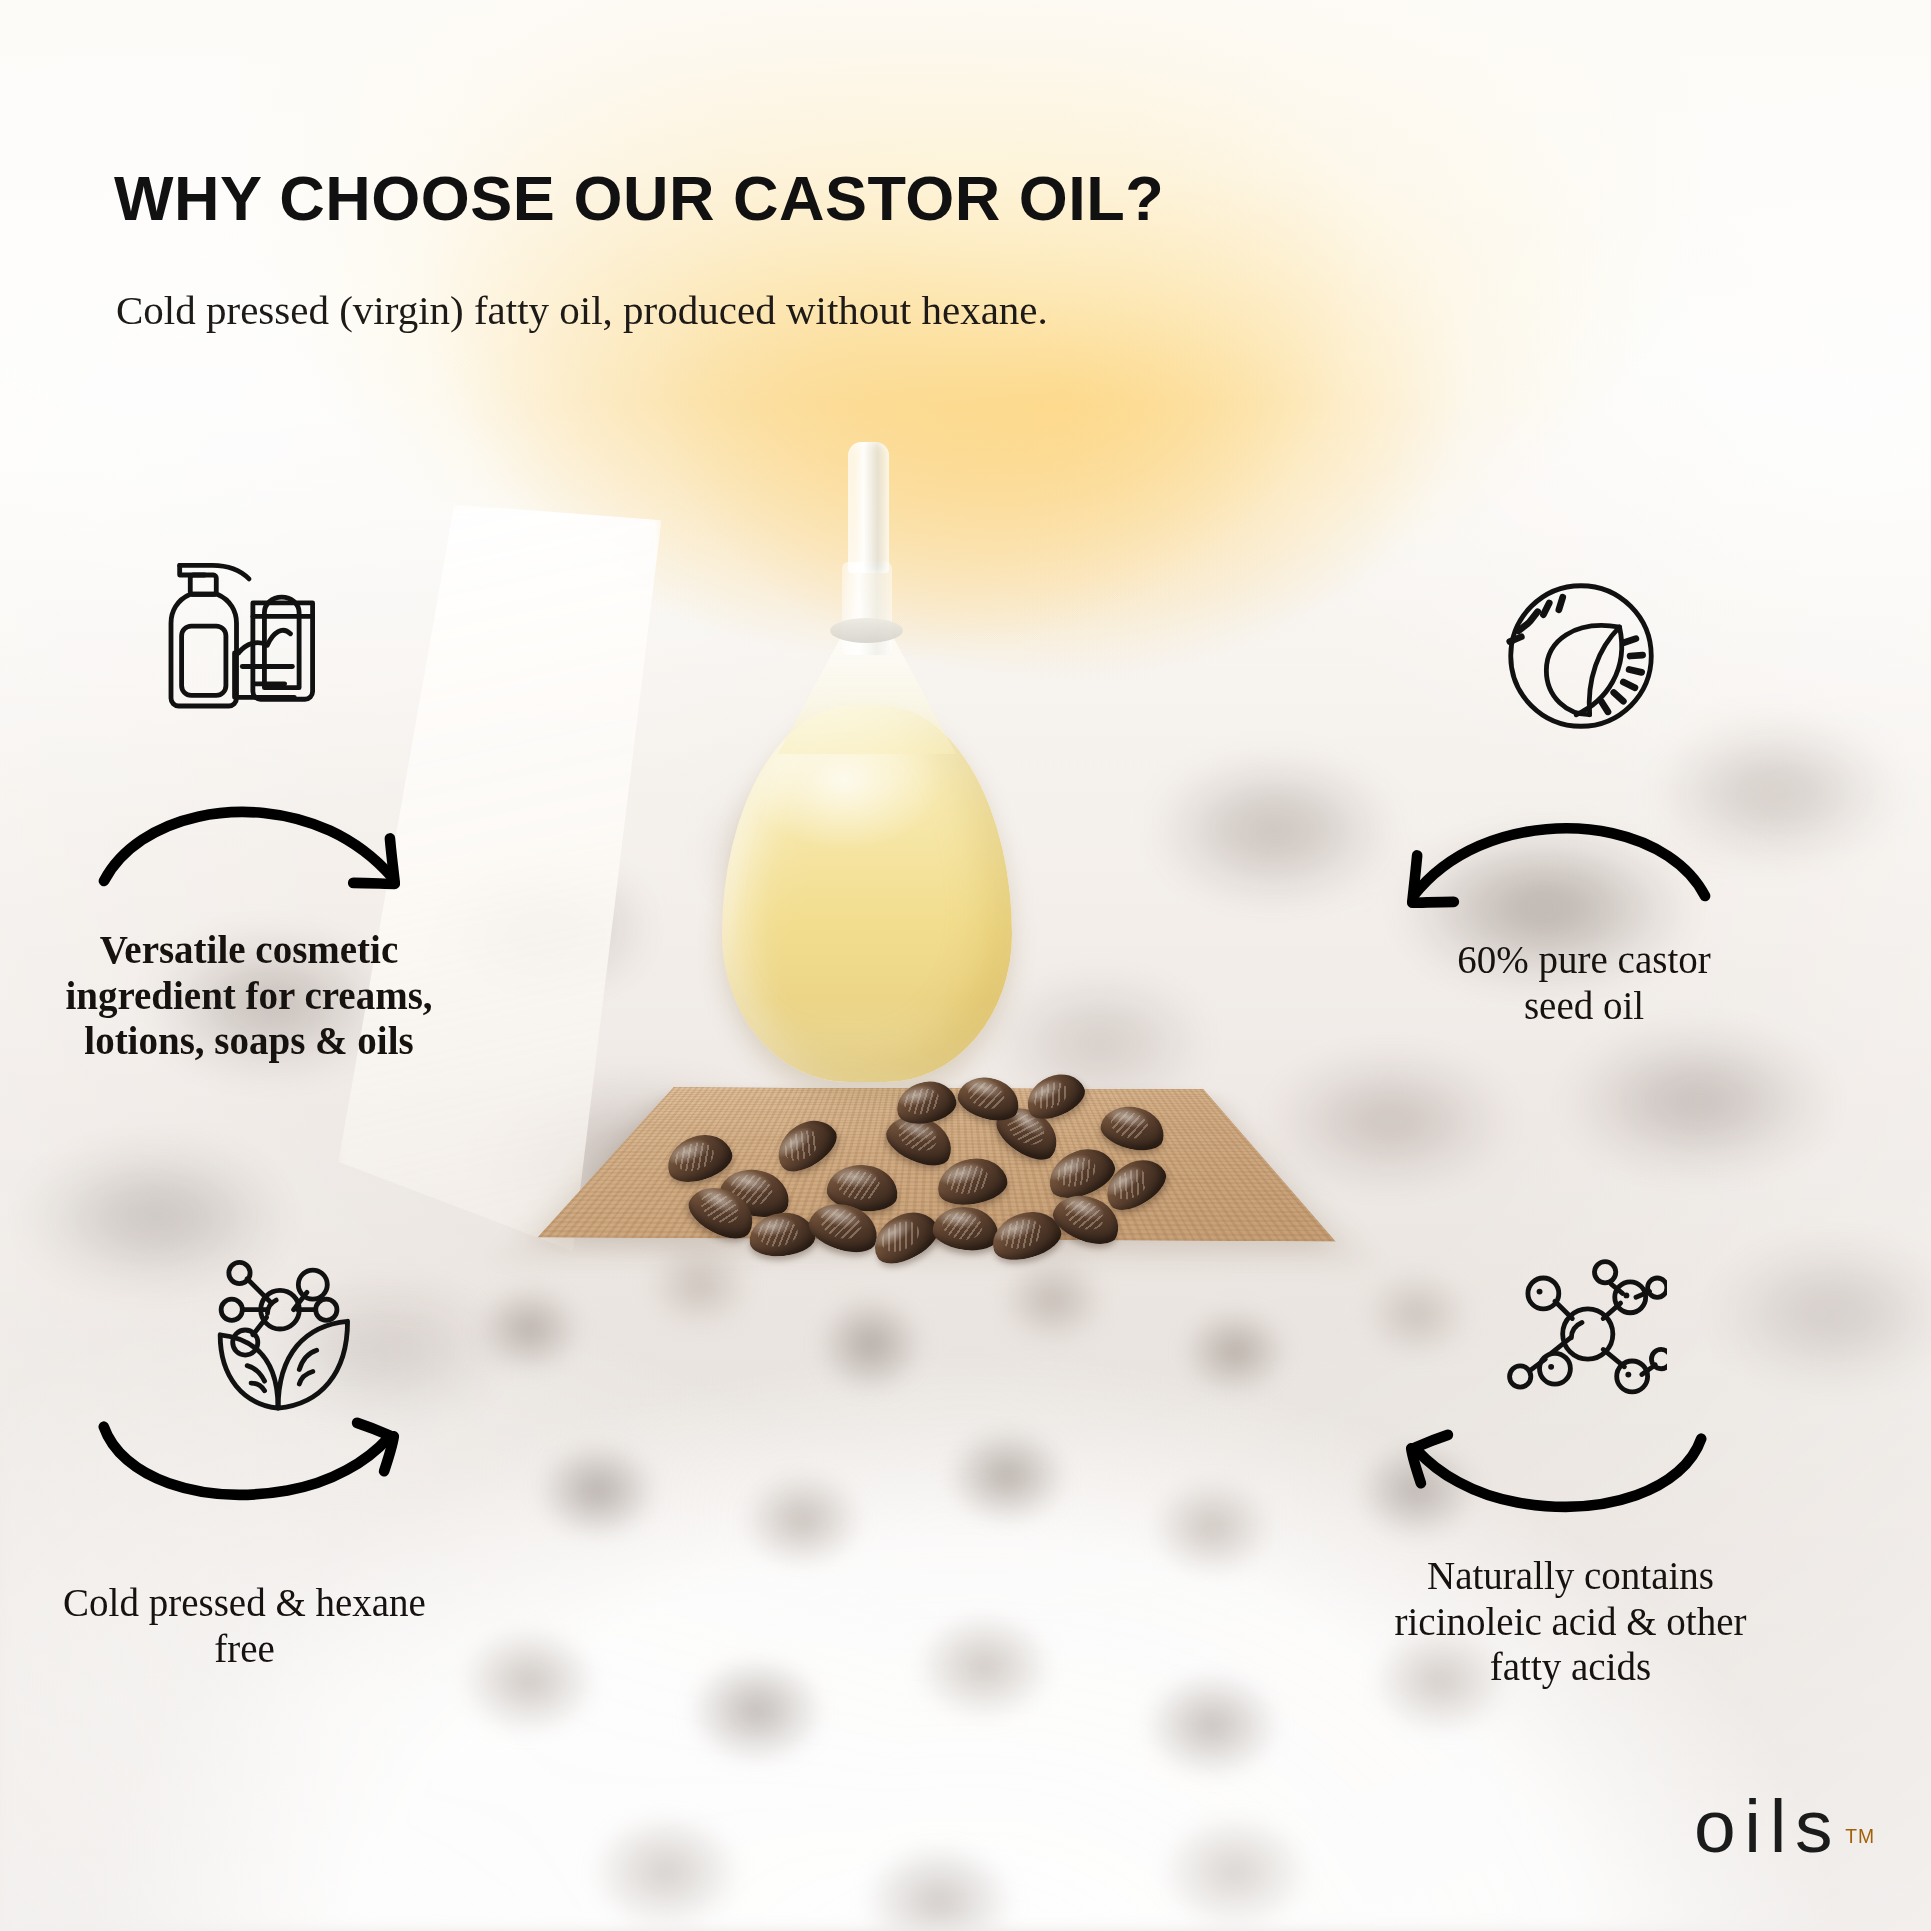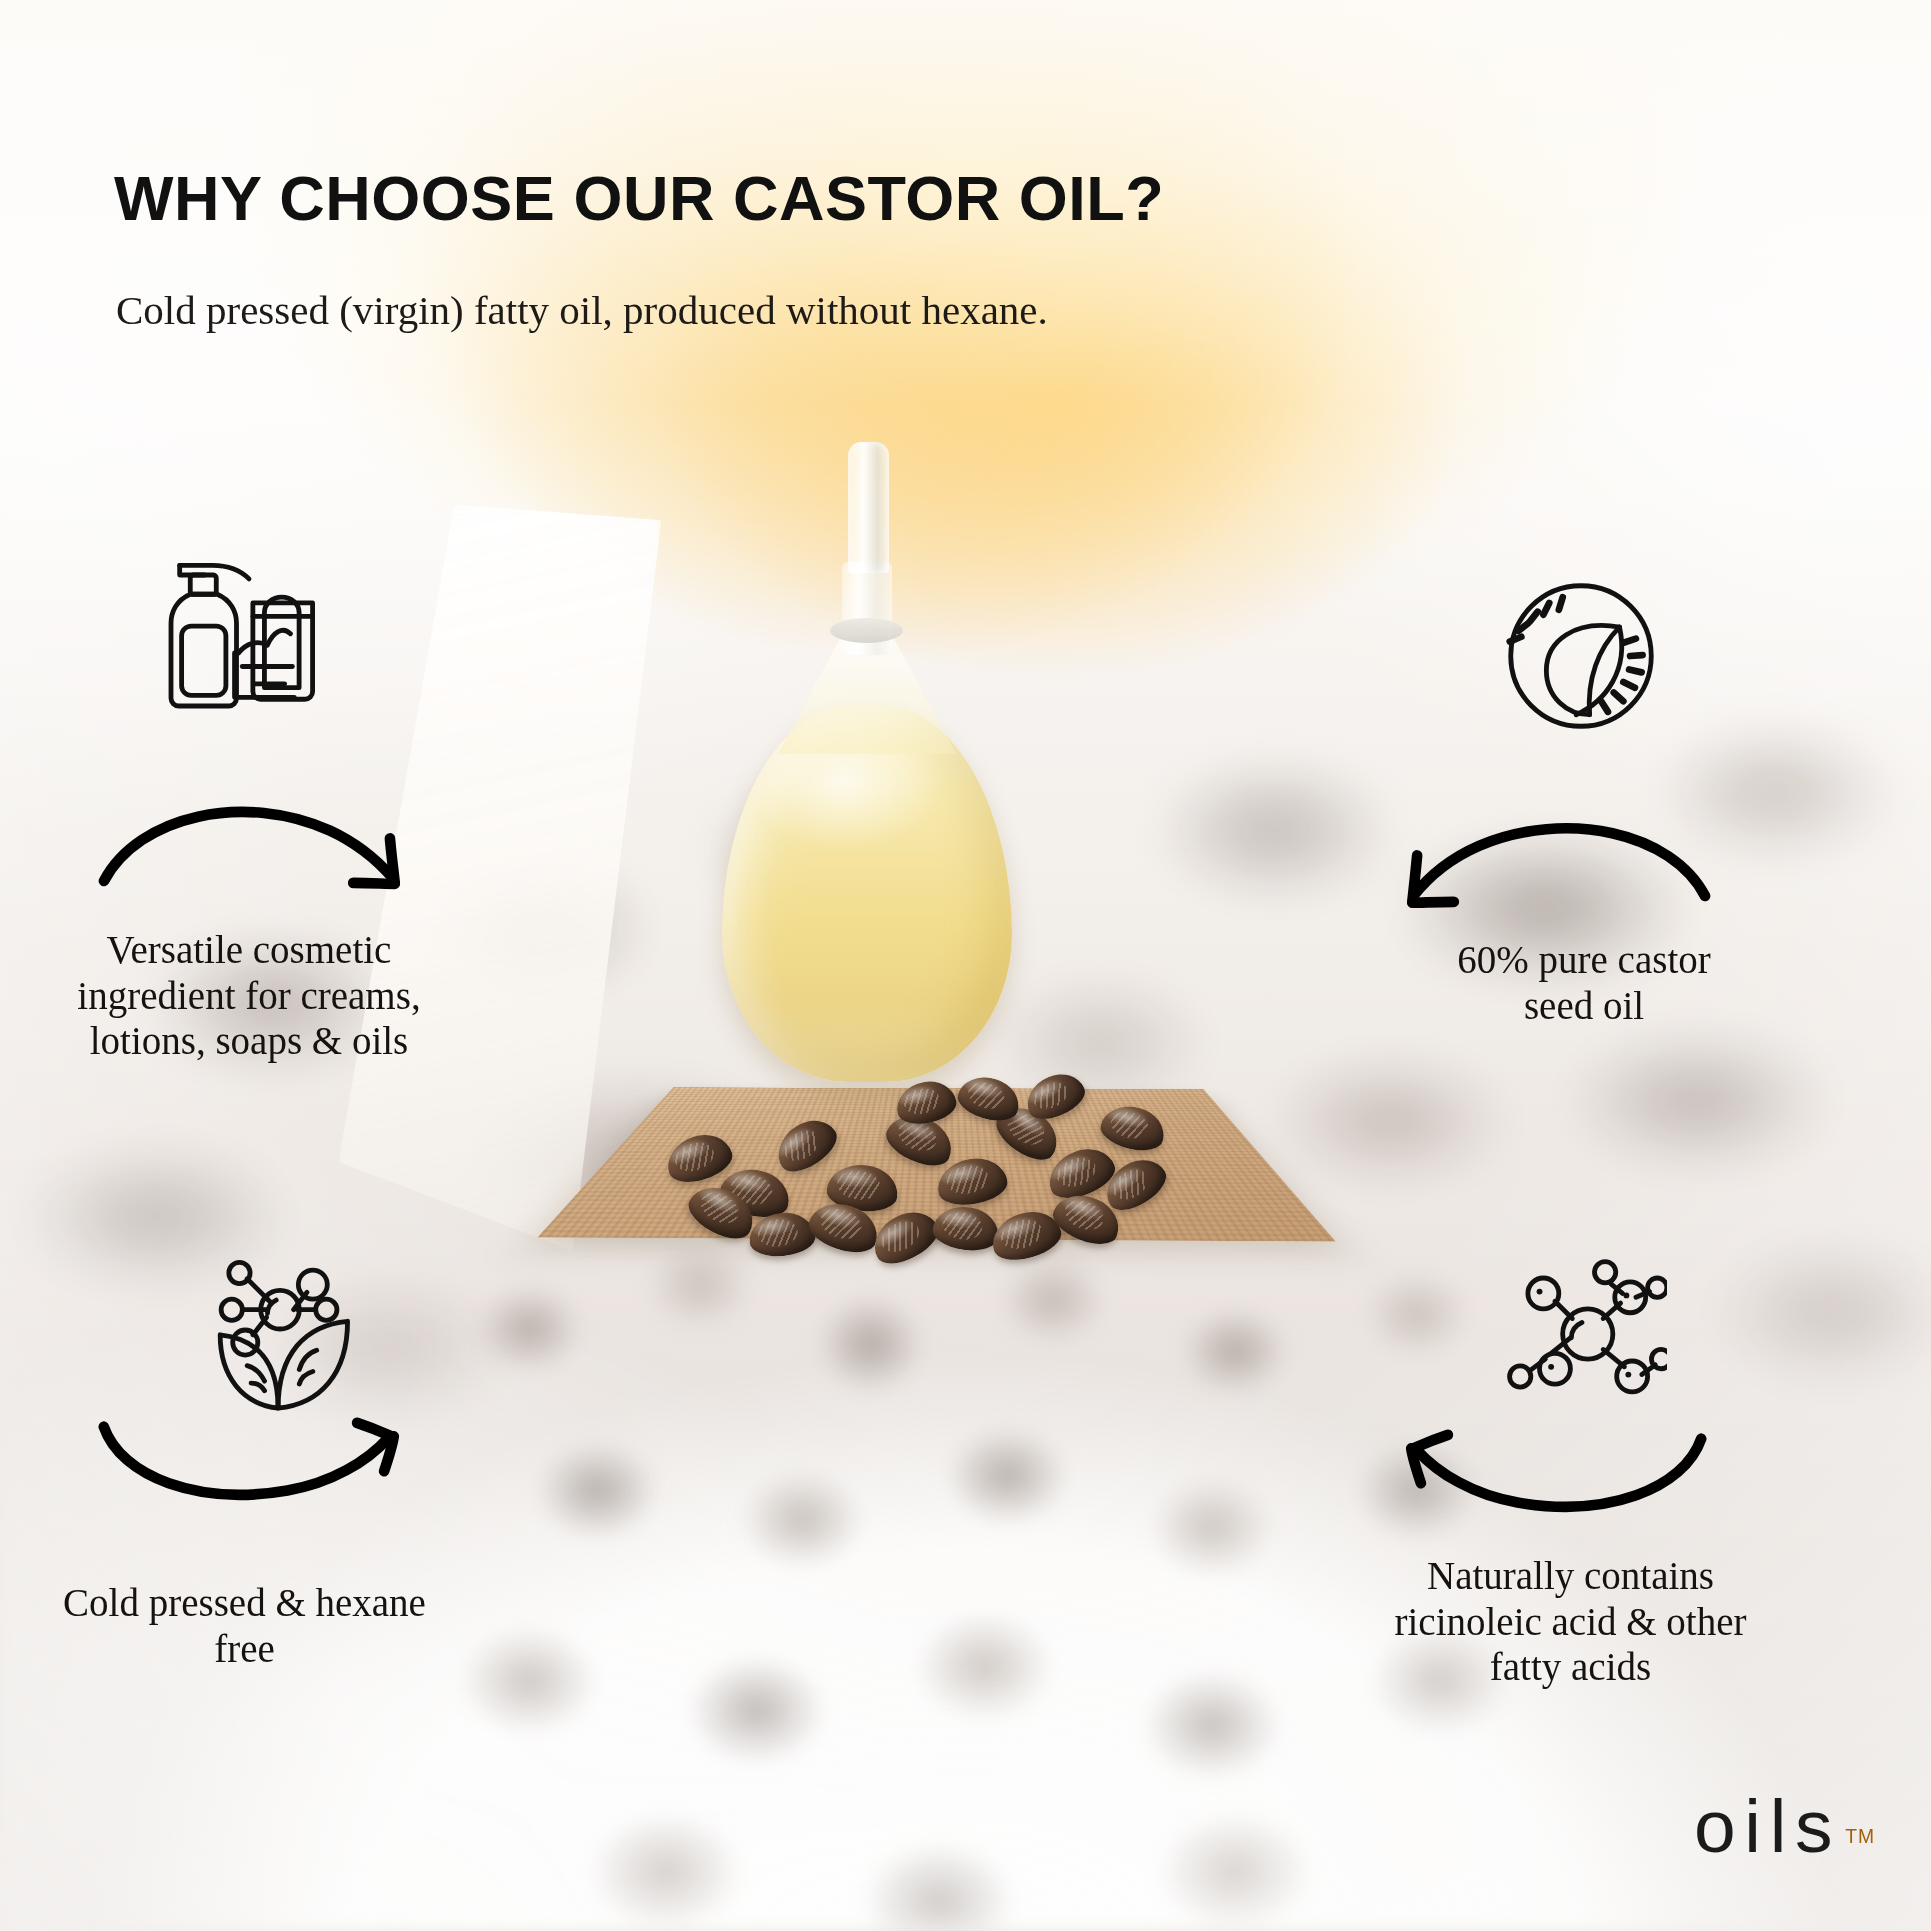--- a/index.html
+++ b/index.html
@@ -312,21 +312,21 @@
         <path d="M113 146 h32"></path>
       </svg>
     </div>
     <div class="arrow" style="left:100px; top:794px;">
       <svg width="319" height="114" viewBox="0 0 330 118" fill="none" stroke="#000" stroke-width="11" stroke-linecap="round" stroke-linejoin="round">
         <path d="M4 90 C40 22 150 -2 238 38 C268 52 288 70 302 86"></path>
         <path d="M300 46 C302 68 304 82 305 92"></path>
         <path d="M262 92 C280 92 295 93 305 93"></path>
       </svg>
     </div>
-    <div class="caption" style="left:27px; top:927px; width:444px;">Versatile cosmetic
+    <div class="caption" style="left:27px; top:927px; width:444px;font-weight:bold;">Versatile cosmetic
 ingredient for creams,
 lotions, soaps &amp; oils</div>
   </div>
 
   <div class="feature">
     <div class="icon-wrap" style="left:1504px; top:579px;">
       <svg width="154" height="154" viewBox="0 0 160 160" fill="none" stroke="#111" stroke-width="5" stroke-linecap="round" stroke-linejoin="round">
         <circle cx="80" cy="80" r="73"></circle>
         <g stroke-width="7">
           <path d="M61 19 l-4 13"></path>

